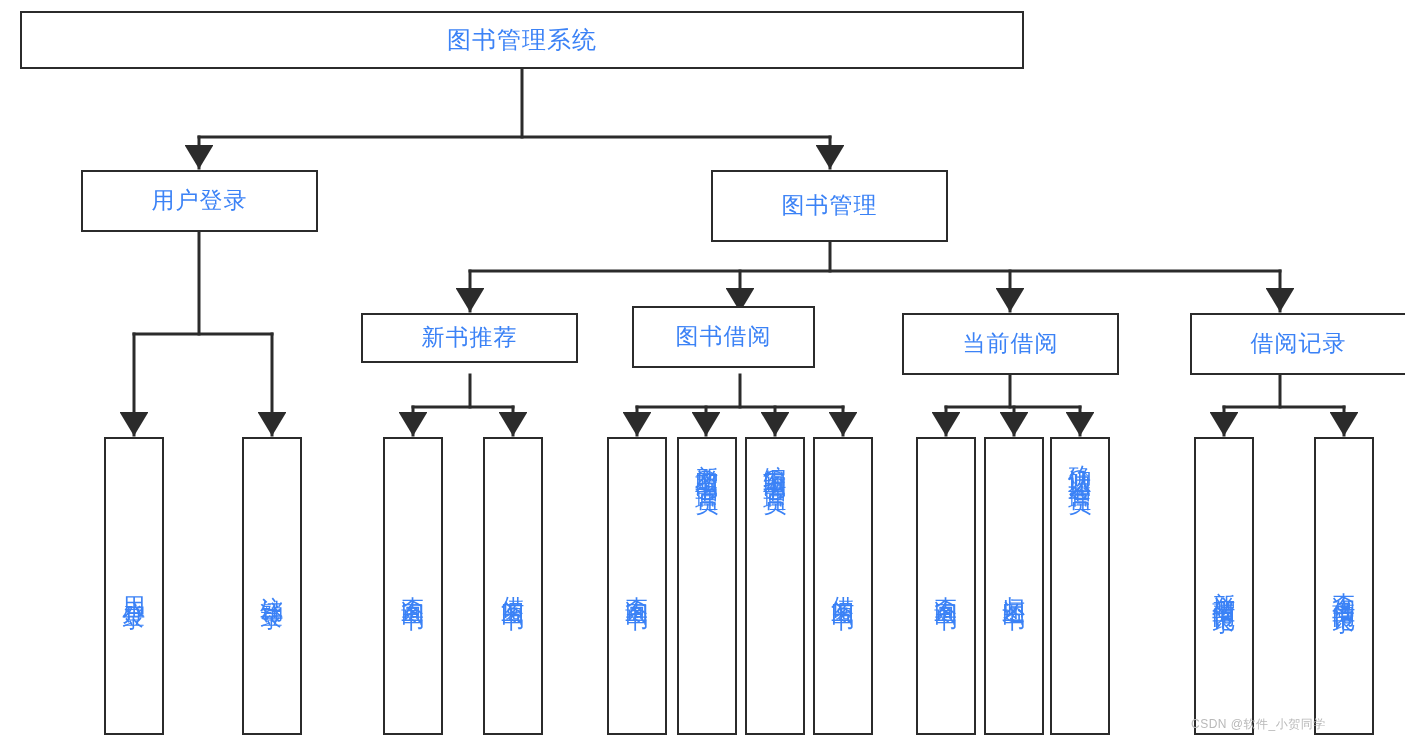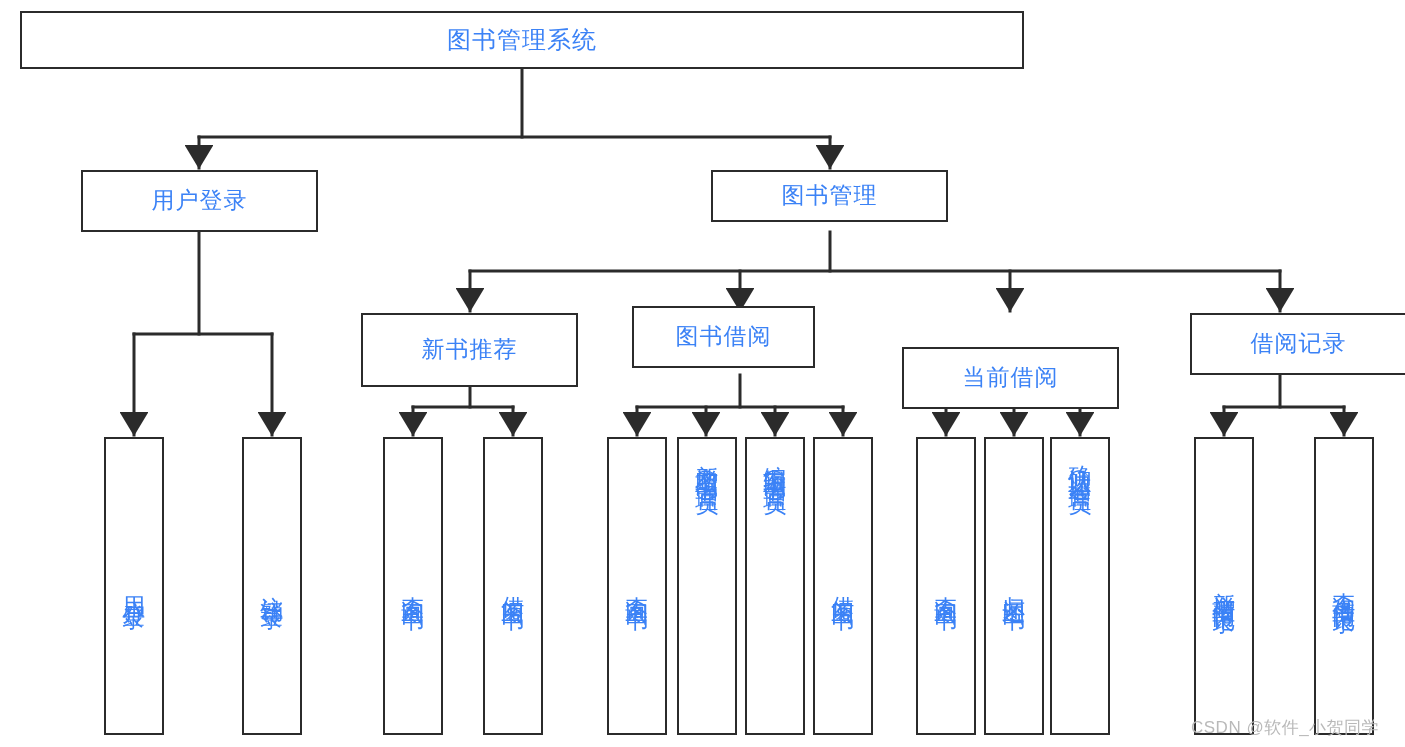--- a/index.html
+++ b/index.html
@@ -66,21 +66,21 @@
     letter-spacing: 4px;
     white-space: nowrap;
   }
   .node.v.tall-mid {
     align-items: center;
     padding-top: 0;
   }
   .watermark {
     position: absolute;
     color: #b9b9b9;
-    font-size: 17px;
+    font-size: 12px;
     letter-spacing: 0.5px;
     white-space: nowrap;
     z-index: 5;
   }
 </style>
 </head>
 <body>
 
 <div id="canvas">
 
@@ -134,31 +134,31 @@
     </g>
   </svg>
 
   <div class="node h root" style="left:20px; top:11px; width:1004px; height:58px;">
     <span class="lbl">图书管理系统</span>
   </div>
 
   <div class="node h" style="left:81px; top:170px; width:237px; height:62px;">
     <span class="lbl">用户登录</span>
   </div>
-  <div class="node h" style="left:711px; top:170px; width:237px; height:52px;">
+  <div class="node h" style="left:711px; top:170px; width:237px; height:72px;">
     <span class="lbl">图书管理</span>
   </div>
 
-  <div class="node h" style="left:361px; top:313px; width:217px; height:74px;">
+  <div class="node h" style="left:361px; top:313px; width:217px; height:50px;">
     <span class="lbl">新书推荐</span>
   </div>
   <div class="node h" style="left:632px; top:306px; width:183px; height:62px;">
     <span class="lbl">图书借阅</span>
   </div>
-  <div class="node h" style="left:902px; top:313px; width:217px; height:62px;margin-top:34px;">
+  <div class="node h" style="left:902px; top:313px; width:217px; height:62px;">
     <span class="lbl">当前借阅</span>
   </div>
   <div class="node h" style="left:1172px; top:313px; width:217px; height:62px;margin-left:18px;">
     <span class="lbl">借阅记录</span>
   </div>
 
   <div class="node v tall-mid" style="left:104px; top:437px; width:60px; height:298px;">
     <span class="lbl">用户登录</span>
   </div>
   <div class="node v tall-mid" style="left:242px; top:437px; width:60px; height:298px;">

